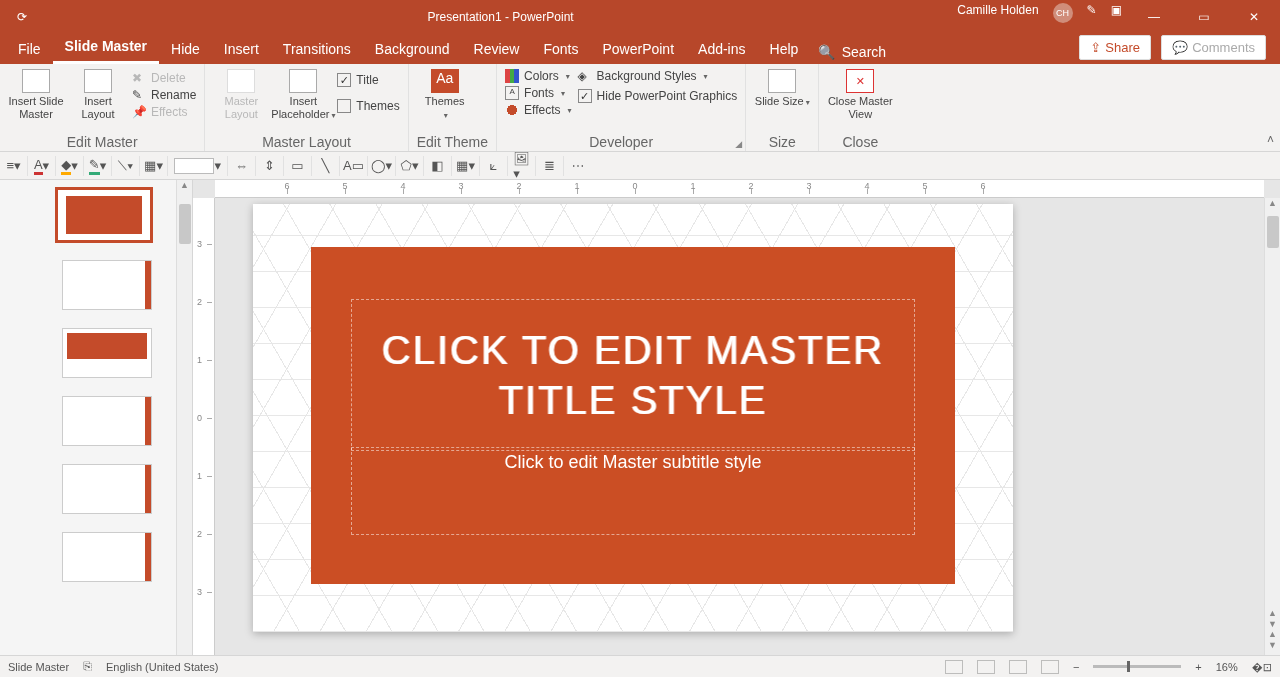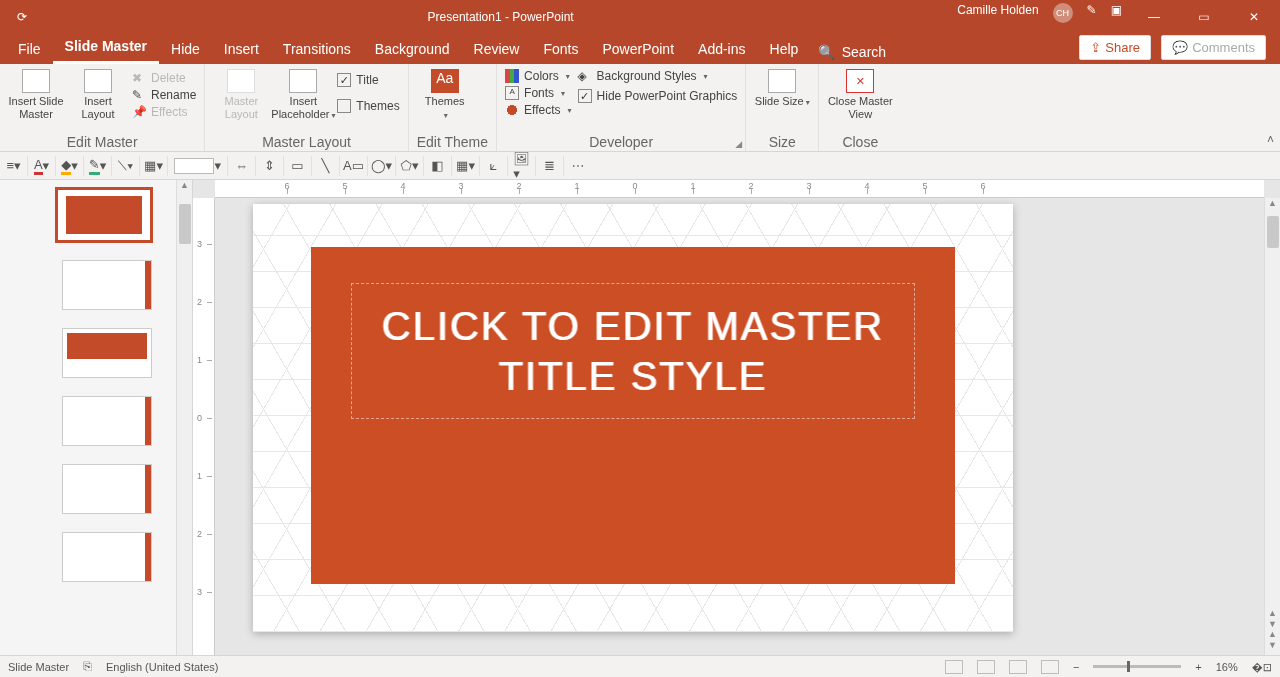--- a/index.html
+++ b/index.html
@@ -61,21 +61,21 @@
 .ruler-v .tick { position:absolute; left:14px; height:1px; width:5px; background:#aaa;}
 .ruler-v .tlabel { position:absolute; left:4px; font-size:9px; color:#888; transform: translateY(-50%);}
 .canvas { position: absolute; top: 24px; left: 60px; width: 760px; height: 428px; background: #fff; box-shadow: 0 2px 8px rgba(0,0,0,0.25); }
 .canvas .pattern { position: absolute; inset: 0; background:
   repeating-linear-gradient(60deg, #ddd 0 1px, transparent 1px 40px),
   repeating-linear-gradient(-60deg, #ddd 0 1px, transparent 1px 40px),
   repeating-linear-gradient(0deg, #ddd 0 1px, transparent 1px 36px);
   opacity: 0.7;}
 .redbox { position: absolute; left: 58px; top: 43px; right: 58px; bottom: 48px; background: #cb4e24; }
 .ph { position: absolute; border: 1px dashed rgba(255,255,255,0.5); color: #fff; display: flex; align-items: center; justify-content: center; text-align: center; }
-.ph.title { left: 40px; right: 40px; top: 36px; height: 136px; font-family: Impact, "Arial Black", sans-serif; font-size: 40px; letter-spacing: 2px; text-transform: uppercase; line-height: 1.25;}
+.ph.title { left: 40px; right: 40px; top: 52px; height: 152px; font-family: Impact, "Arial Black", sans-serif; font-size: 40px; letter-spacing: 2px; text-transform: uppercase; line-height: 1.25;}
 .ph.title span { font-weight: 400; text-shadow: -1px 0 #fff8, 1px 0 #fff8;}
 .ph.sub { left: 40px; right: 40px; top: 200px; height: 88px; font-size: 18px; align-items: flex-start; padding-top: 4px;}
 
 .vscroll { position:absolute; right:0; top:18px; bottom:0; width:16px; background:#f0f0f0; border-left:1px solid #ddd;}
 .vscroll .th { width:12px; height:32px; background:#c8c8c8; margin: 8px auto; border-radius:2px;}
 .vscroll .nav { position:absolute; bottom:4px; left:0; right:0; text-align:center; font-size:9px; color:#888; line-height:1.2;}
 
 .status { position: absolute; bottom: 0; left: 0; right: 0; height: 22px; background: #f3f2f1; border-top: 1px solid #d6d6d6; display: flex; align-items: center; font-size: 11px; color: #555; padding: 0 8px; gap: 14px;}
 .status .spacer { flex: 1; }
 .status .vbtn { width: 18px; height: 14px; border: 1px solid #999; opacity:.6;}
@@ -349,20 +349,23 @@
         <div class="tick" style="top: 394px;"></div>
         <div class="tlabel" style="top: 394px;">3</div>
       </div>
 
     <div class="canvas">
       <div class="pattern"></div>
       <div class="redbox">
         <div class="ph title">
             <span>Click to edit Master title style</span>
           </div>
+        <div class="ph sub">
+            <span>Click to edit Master subtitle style</span>
+          </div>
       </div>
     </div>
 
     <div class="vscroll">
       <div style="text-align:center;font-size:9px;color:#888">▲</div>
       <div class="th"></div>
       <div class="nav">▲<br>▼<br>▲<br>▼</div>
     </div>
   </div>
 </div>

